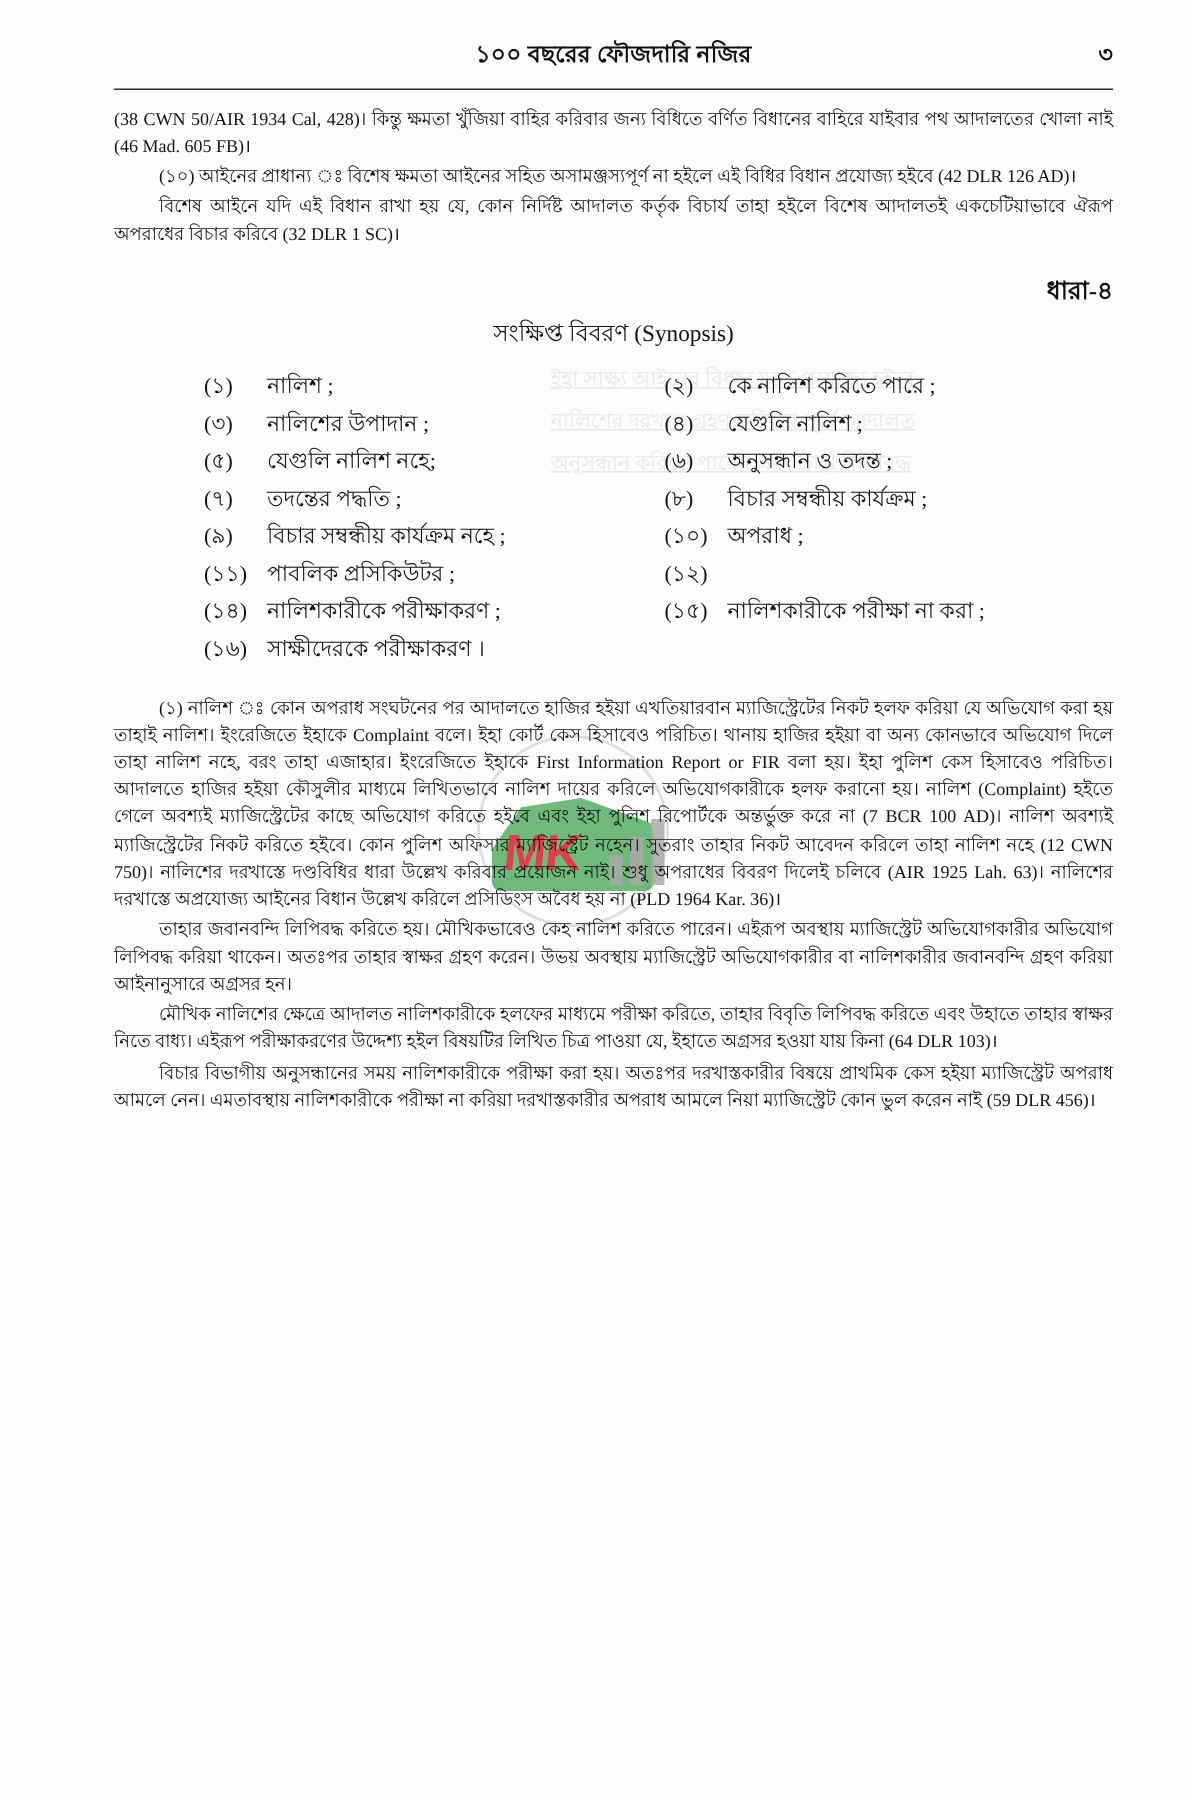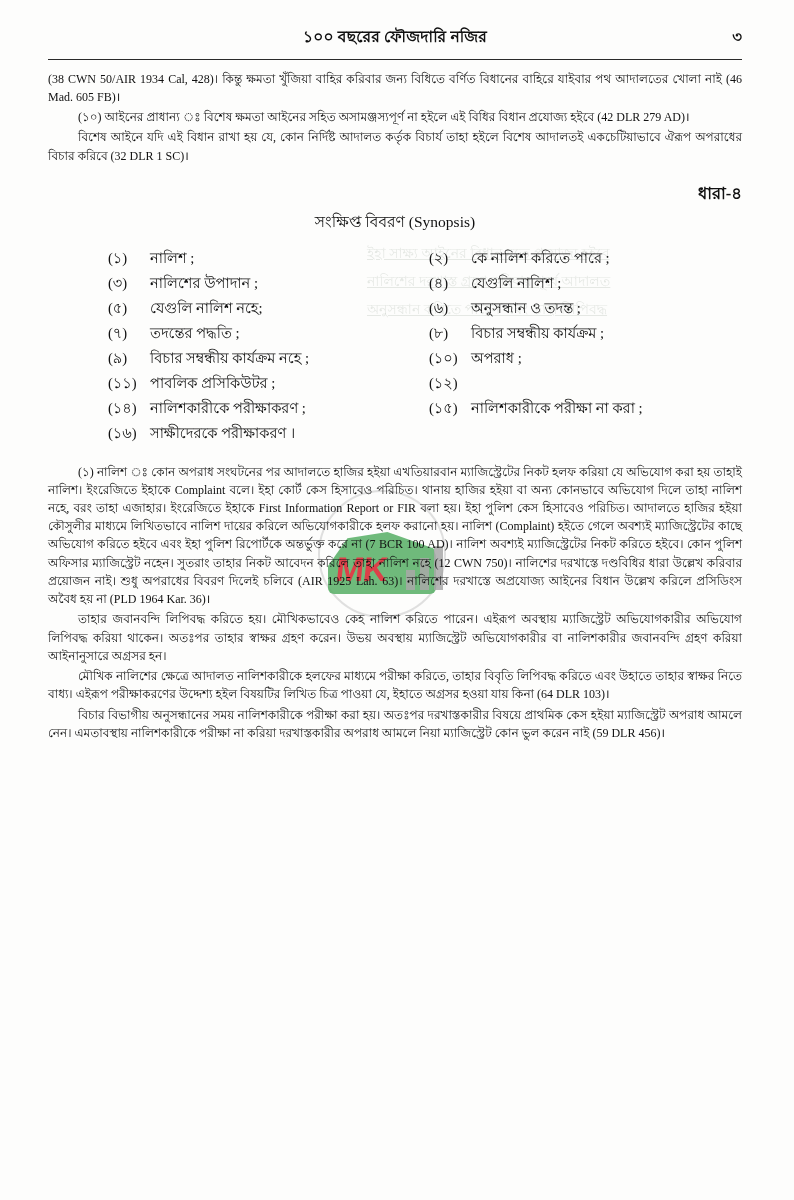--- a/index.html
+++ b/index.html
@@ -13,21 +13,21 @@
     font-family: "Liberation Serif", "DejaVu Serif", serif;
     color: #111;
     position: relative;
     overflow: hidden;
   }
   .page {
     position: relative;
     width: 794px;
     height: 1200px;
     box-sizing: border-box;
-    padding: 28px 52px 24px 48px;
+    padding: 28px 52px 24px 76px;
     background: #fdfdfc;
   }
   
   .header {
     position: relative;
     text-align: center;
     font-size: 15.5px;
     line-height: 1.2;
     padding-bottom: 8px;
   }
@@ -171,21 +171,21 @@
 <div class="page">
 
   <div class="header">
     <span class="header-title">১০০ বছরের ফৌজদারি নজির</span>
     <span class="page-number">৩</span>
   </div>
   <hr class="rule">
 
   <div class="body-block">
     <p class="para">(38 CWN 50/AIR 1934 Cal, 428)। কিন্তু ক্ষমতা খুঁজিয়া বাহির করিবার জন্য বিধিতে বর্ণিত বিধানের বাহিরে যাইবার পথ আদালতের খোলা নাই (46 Mad. 605 FB)।</p>
-    <p class="para indent">(১০) আইনের প্রাধান্য ঃ বিশেষ ক্ষমতা আইনের সহিত অসামঞ্জস্যপূর্ণ না হইলে এই বিধির বিধান প্রযোজ্য হইবে (42 DLR 279 AD)।</p>
+    <p class="para indent">(১০) আইনের প্রাধান্য ঃ বিশেষ ক্ষমতা আইনের সহিত অসামঞ্জস্যপূর্ণ না হইলে এই বিধির বিধান প্রযোজ্য হইবে (42 DLR 126 AD)।</p>
     <p class="para indent">বিশেষ আইনে যদি এই বিধান রাখা হয় যে, কোন নির্দিষ্ট আদালত কর্তৃক বিচার্য তাহা হইলে বিশেষ আদালতই একচেটিয়াভাবে ঐরূপ অপরাধের বিচার করিবে (32 DLR 1 SC)।</p>
   </div>
 
   <div class="ghost-text">
     ইহা সাক্ষ্য আইনের বিধান মতে প্রযোজ্য হইবে<br>
     নালিশের দরখাস্ত গ্রহণ করিবার পূর্বে আদালত<br>
     অনুসন্ধান করিতে পারেন এবং তাহা লিপিবদ্ধ
   </div>
 
   <h2 class="section-heading">ধারা-৪</h2>

